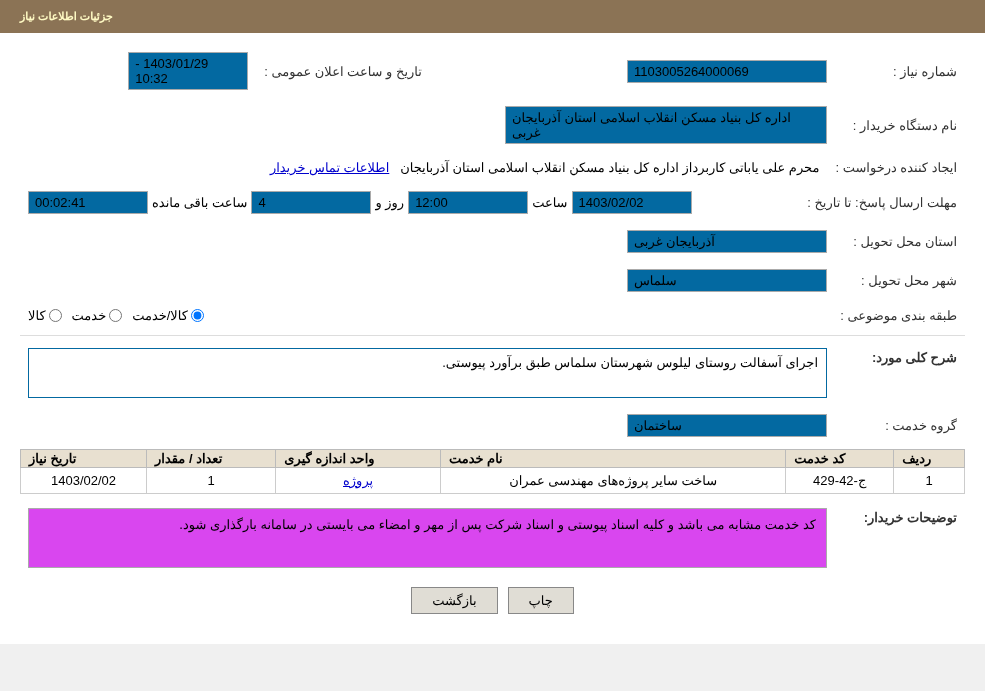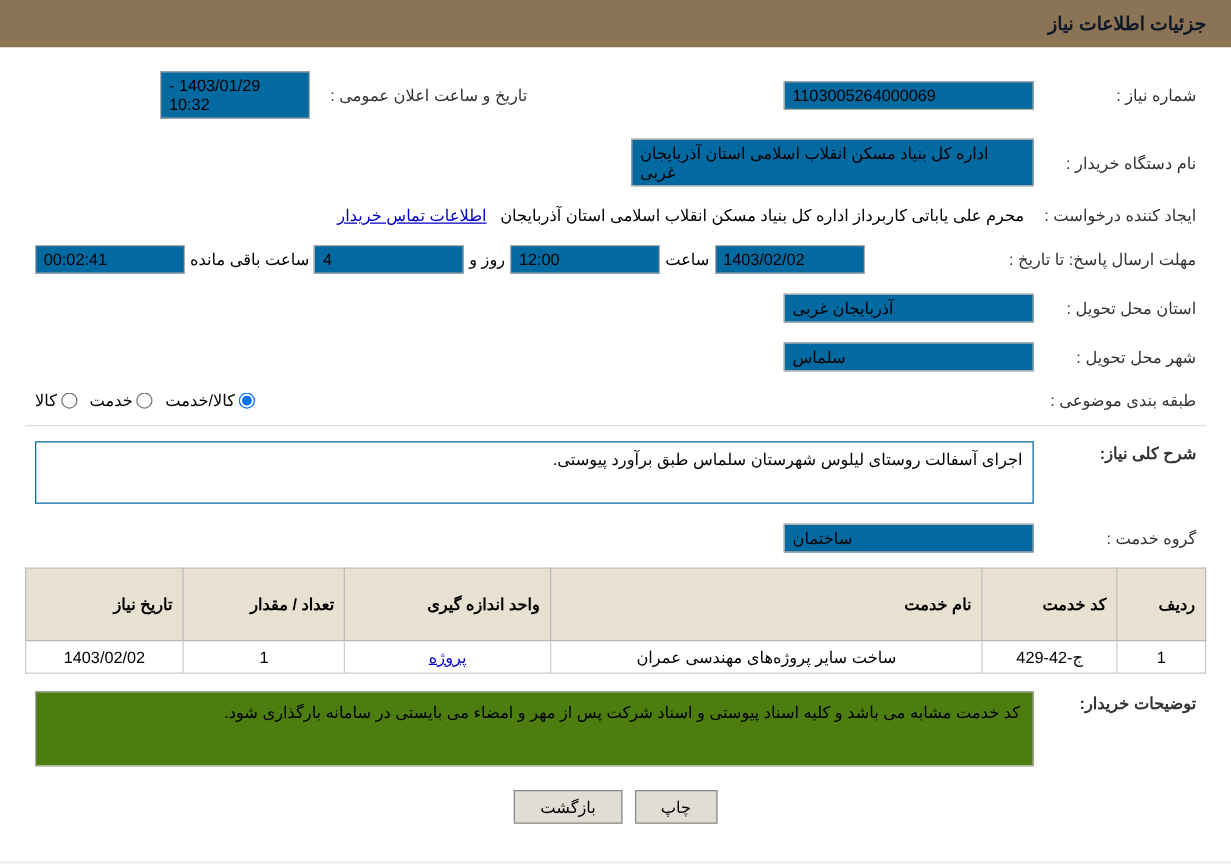--- a/index.html
+++ b/index.html
@@ -9,24 +9,24 @@
       background: #f0f0f0;
       direction: rtl;
     }
     .page-wrapper {
       max-width: 985px;
       margin: 0 auto;
       background: #fff;
     }
     .header-bar {
       background: #8B7355;
-      color: #0f172a;
-      text-align: right;
+      color: #fef9c3;
+      text-align: left;
       padding: 10px 20px;
-      font-size: 15px;
+      font-size: 11px;
       font-weight: bold;
     }
     .content {
       padding: 15px 20px;
       background: #fff;
     }
     .section-title {
       background: #d4c9b0;
       border: 1px solid #bbb;
       padding: 5px 10px;
@@ -108,38 +108,38 @@
       font-size: 13px;
     }
     .service-table {
       width: 100%;
       border-collapse: collapse;
       margin: 8px 0;
     }
     .service-table th {
       background: #e8e0d0;
       border: 1px solid #bbb;
-      padding: 21px 8px;
-      text-align: right;
+      padding: 1px 8px;
+      text-align: left;
       font-weight: bold;
     }
     .service-table td {
       border: 1px solid #ccc;
       padding: 5px 8px;
       text-align: center;
     }
     .service-table td.link-cell {
       color: #0000cc;
       text-decoration: underline;
     }
     .note-box {
       border: 1px solid #aaa;
       padding: 8px 10px;
       min-height: 60px;
-      background: #4d7c0f;
+      background: #d946ef;
       font-size: 13px;
       text-align: right;
       direction: rtl;
     }
     .button-row {
       display: flex;
       justify-content: center;
       gap: 10px;
       margin: 15px 0;
     }
@@ -274,21 +274,21 @@
     </tbody>
       </table>
 
 
     <hr class="divider">
 
     <table class="info-table" style="margin-top:8px;">
       <tbody>
           <tr>
         <td class="label-cell" style="vertical-align:top; padding-top:6px;">
-          <strong>شرح کلی نیاز:</strong>
+          <strong>شرح کلی مورد:</strong>
         </td>
         <td class="value-cell" style="position:relative;">
           <div style="position:relative;">
             <div class="watermark-area">
               <div class="description-box">اجرای آسفالت روستای لیلوس شهرستان سلماس طبق برآورد پیوستی.</div>
             </div>
           </div>
         </td>
       </tr>
     </tbody>

